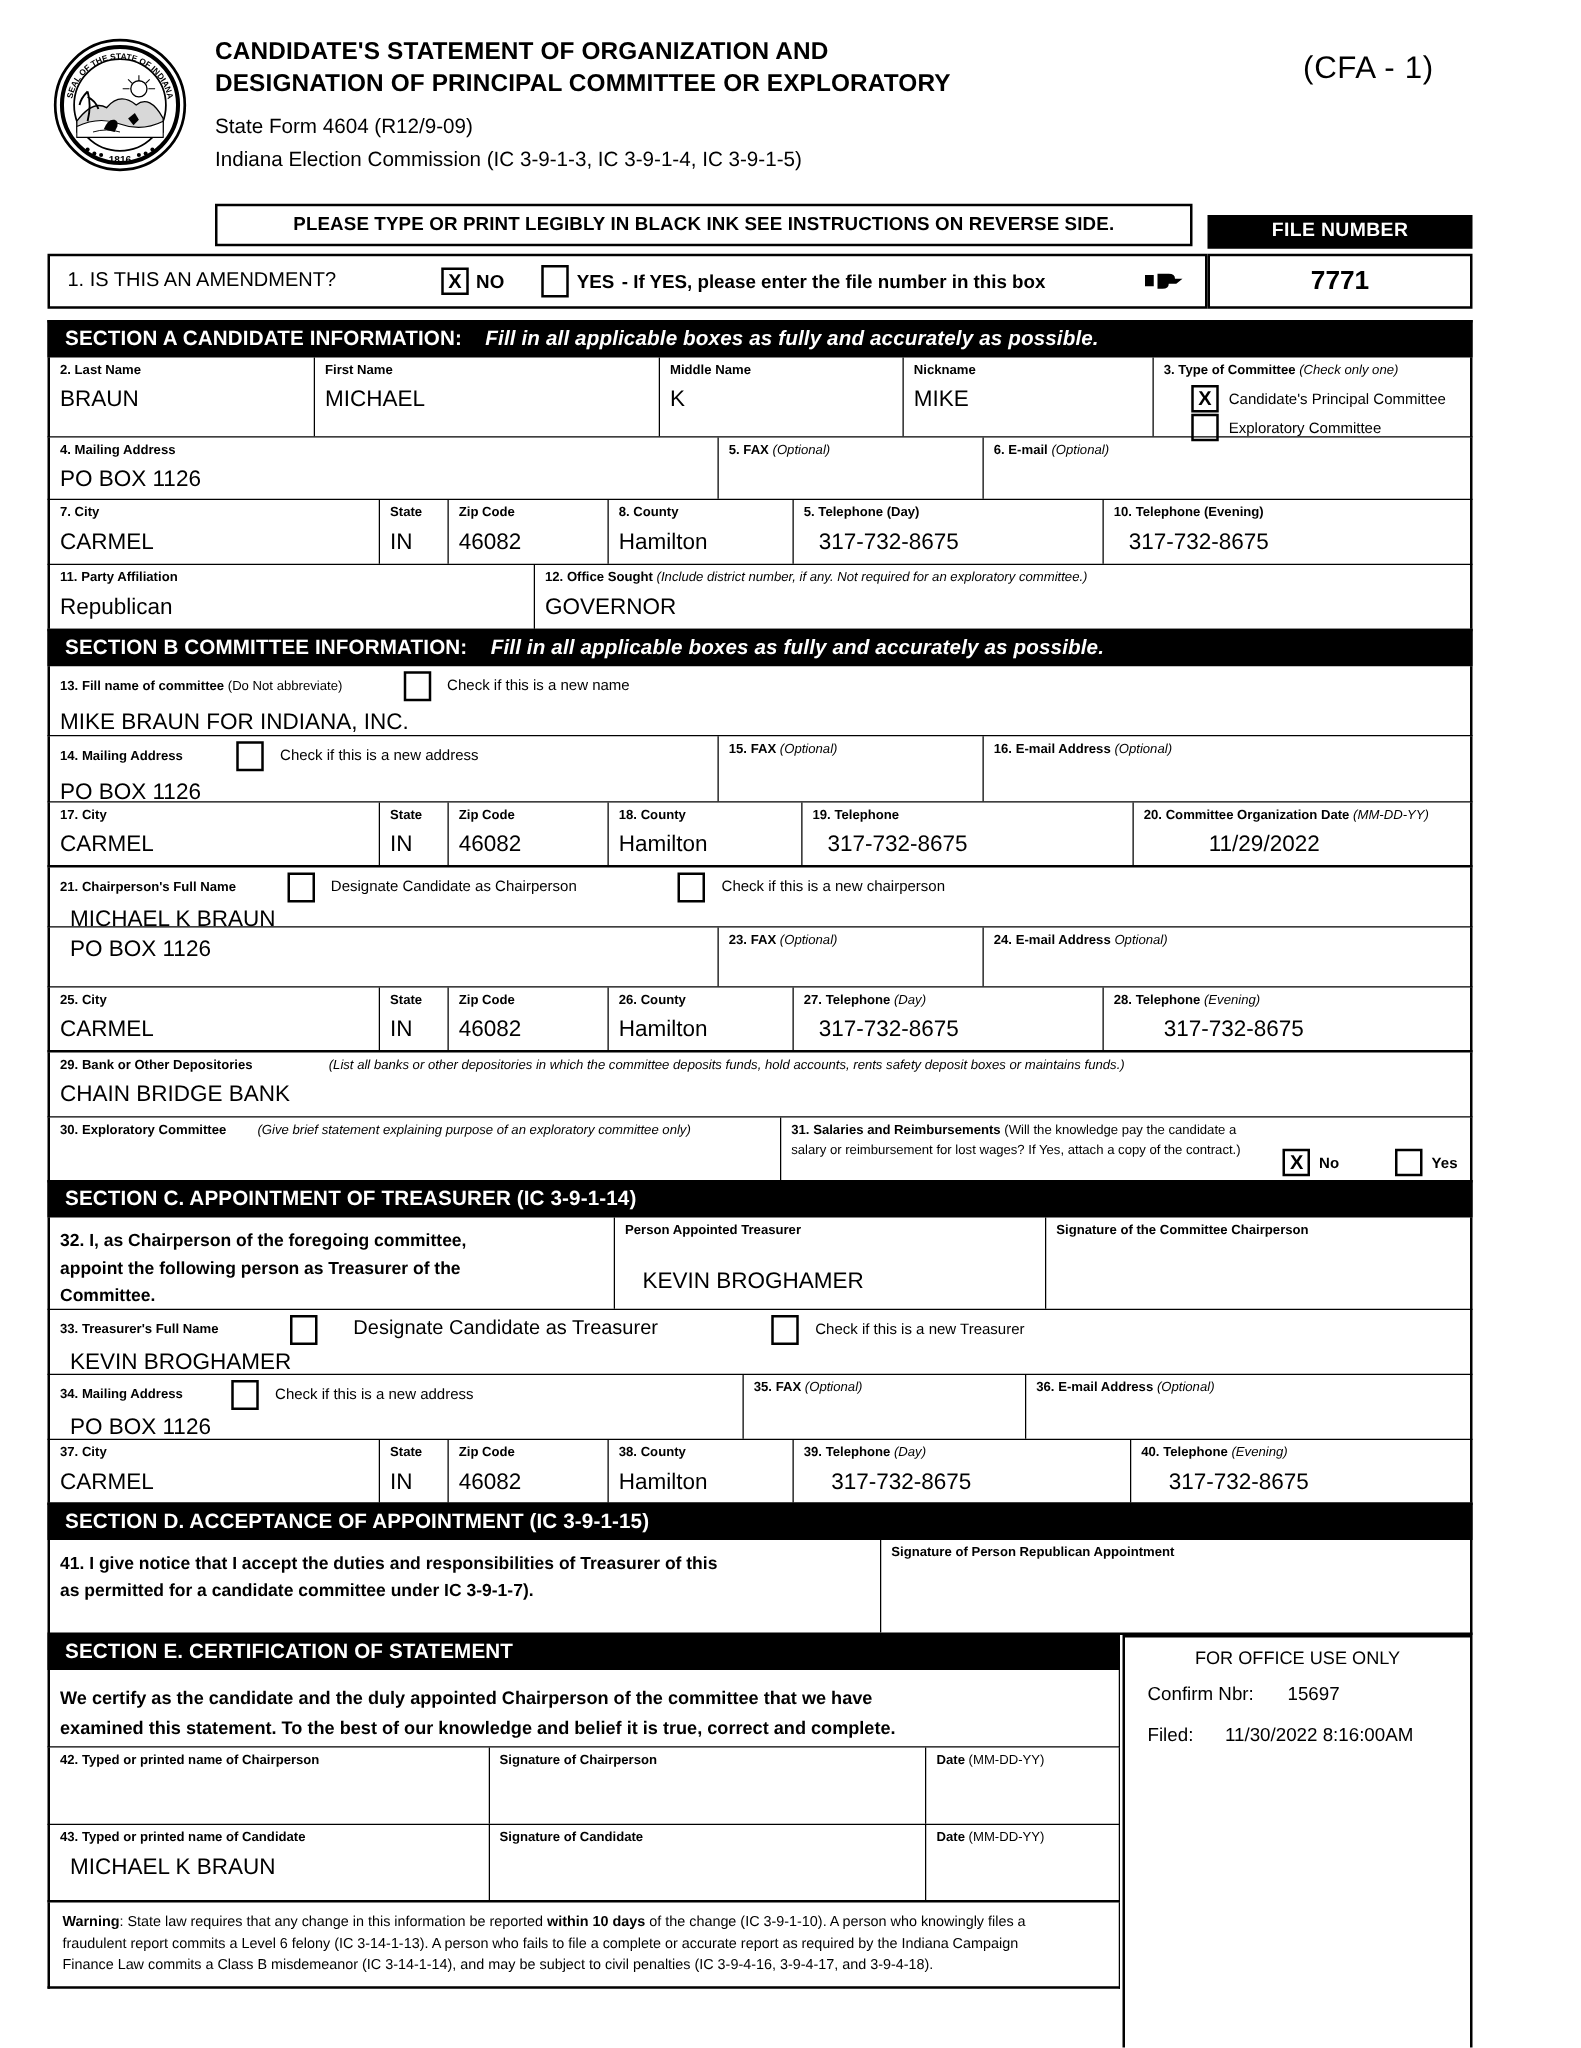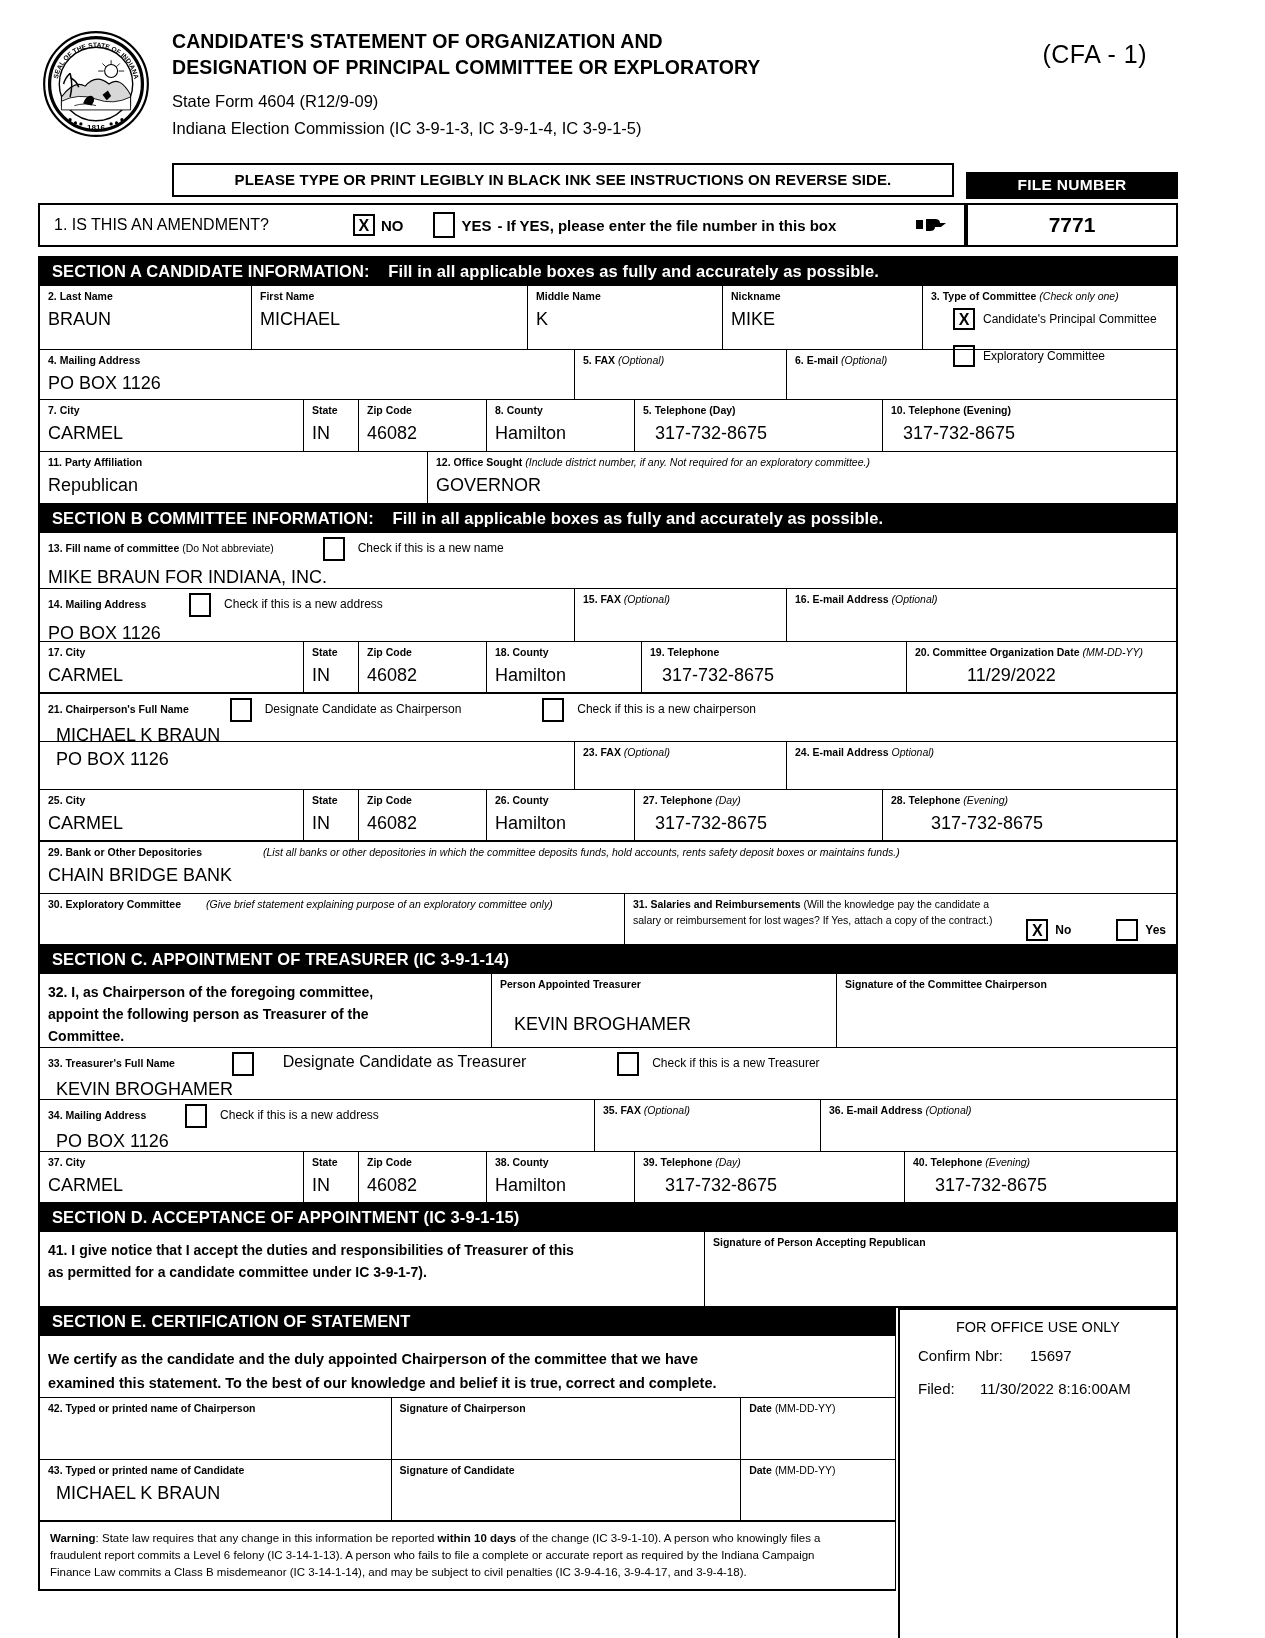--- a/index.html
+++ b/index.html
@@ -32,21 +32,21 @@
   .lbl{font-size:10.5px;font-weight:bold;line-height:13px;}
   .lbl .it{font-style:italic;font-weight:normal;}
   .lbl .pl{font-weight:normal;}
   .val{font-size:18px;line-height:22px;margin-top:5px;}
   .val.sm{font-size:17px;}
   .bar{
     background:#000;color:#fff;font-size:16.5px;font-weight:bold;
     padding:4px 0 5px 12px;border-left:2px solid #000;border-right:2px solid #000;
     box-sizing:border-box;letter-spacing:.1px;
   }
-  .bar .it{}
+  .bar .it{font-style:italic;}
   .tb{border-top:2px solid #000;}
   .bb{border-bottom:2px solid #000;}
   .bb1{border-bottom:1.5px solid #000;}
 
   .ckbox{display:inline-block;width:22px;height:22px;border:2px solid #000;box-sizing:border-box;
          vertical-align:middle;text-align:center;font-size:16px;font-weight:bold;line-height:19px;}
   .ckinline{display:flex;align-items:flex-start;gap:8px;}
   .cktext{font-size:12px;line-height:22px;}
 
   
@@ -173,21 +173,21 @@
       </div>
       <div class="cell" style="width:253px">
         <div class="lbl">
           <span>3. Type of Committee</span>
           <span class="it">(Check only one)</span>
         </div>
         <div class="ckinline" style="margin-top:5px;margin-left:22px">
           <span class="ckbox">X</span>
           <span class="cktext">Candidate's Principal Committee</span>
         </div>
-        <div class="ckinline" style="margin-top:15px;margin-left:22px">
+        <div class="ckinline" style="margin-top:1px;margin-left:22px">
           <span class="ckbox"></span>
           <span class="cktext">Exploratory Committee</span>
         </div>
       </div>
     </div>
 
     <div class="row bb1" style="height:50px">
       <div class="cell" style="width:535px">
         <div class="lbl">4. Mailing Address</div>
         <div class="val">PO BOX 1126</div>
@@ -514,21 +514,21 @@
     <div class="bar tb">SECTION D.  ACCEPTANCE OF APPOINTMENT (IC 3-9-1-15)</div>
 
     <div class="row bb" style="height:76px">
       <div class="cell" style="width:665px;padding-top:7px">
         <div style="font-size:14px;font-weight:bold;line-height:22px">
           <div>41.  I give notice that I accept the duties and responsibilities of Treasurer of this</div>
           <div>as permitted for a candidate committee under IC 3-9-1-7).</div>
         </div>
       </div>
       <div class="cell" style="width:471px">
-        <div class="lbl">Signature of Person Accepting Republican</div>
+        <div class="lbl">Signature of Person Republican Appointment</div>
         <div class="val"></div>
       </div>
     </div>
 
     <div style="position:relative">
 
       <div style="width:858px">
         <div class="bar" style="border-right:none;width:858px">SECTION E.  CERTIFICATION OF STATEMENT</div>
 
         <div class="row bb1" style="width:858px;height:62px;border-right:1.5px solid #000;padding-left:8px;display:block;padding-top:11px;box-sizing:border-box">

